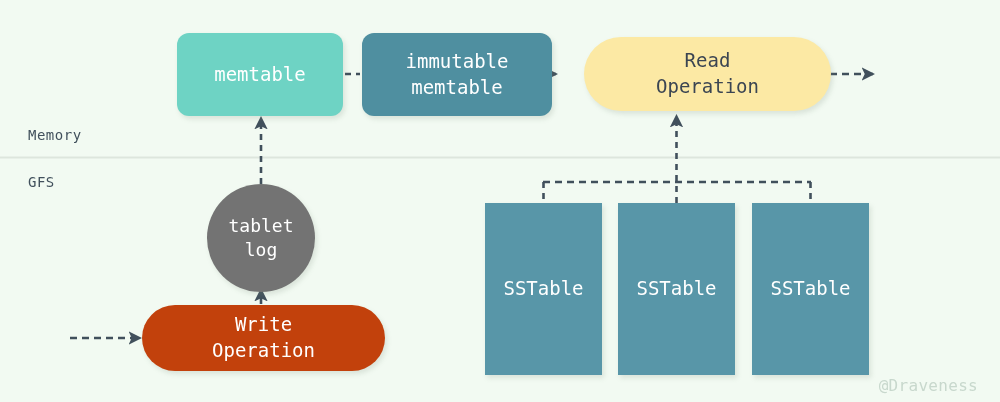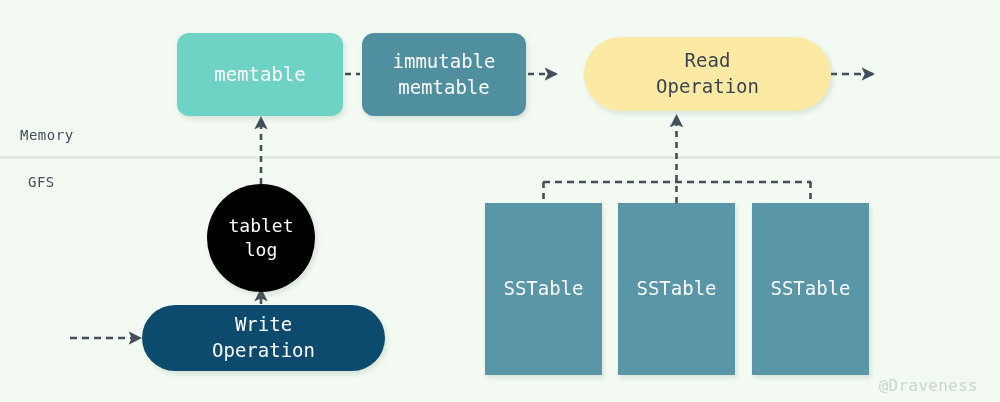--- a/index.html
+++ b/index.html
@@ -36,46 +36,46 @@
   .memtable {
     left: 177px; top: 33px;
     width: 166px; height: 83px;
     background: #6ed3c4;
     border-radius: 12px;
     color: #ffffff;
     font-size: 19px;
   }
   .immutable {
     left: 362px; top: 33px;
-    width: 164px; height: 83px;
+    width: 190px; height: 83px;
     background: #4f8fa0;
     border-radius: 12px;
     color: #ffffff;
     font-size: 19px;
   }
   .readop {
     left: 584px; top: 37px;
     width: 247px; height: 74px;
     background: #fce9a4;
     border-radius: 37px;
     color: #3b4552;
     font-size: 19px;
   }
   .tabletlog {
     left: 207px; top: 184px;
     width: 108px; height: 108px;
-    background: #000000;
+    background: #737373;
     border-radius: 50%;
     color: #ffffff;
     font-size: 18px;
   }
   .writeop {
     left: 142px; top: 305px;
     width: 243px; height: 66px;
-    background: #0c4a6e;
+    background: #c2410c;
     border-radius: 33px;
     color: #ffffff;
     font-size: 19px;
   }
   .sstable {
     top: 203px;
     width: 117px; height: 172px;
     background: #5896a8;
     border-radius: 0;
     color: #ffffff;
@@ -85,21 +85,21 @@
   .sst-1 { left: 618px; }
   .sst-2 { left: 752px; }
 
   
   .zone-label {
     position: absolute;
     color: #41505c;
     font-size: 14px;
     letter-spacing: 0.5px;
   }
-  .zone-memory { left: 20px; top: 127px; }
+  .zone-memory { left: 28px; top: 127px; }
   .zone-gfs    { left: 28px; top: 174px; }
 
   .watermark {
     position: absolute;
     right: 22px;
     bottom: 7px;
     color: #c8d8cd;
     font-size: 16px;
     letter-spacing: 0.3px;
   }

